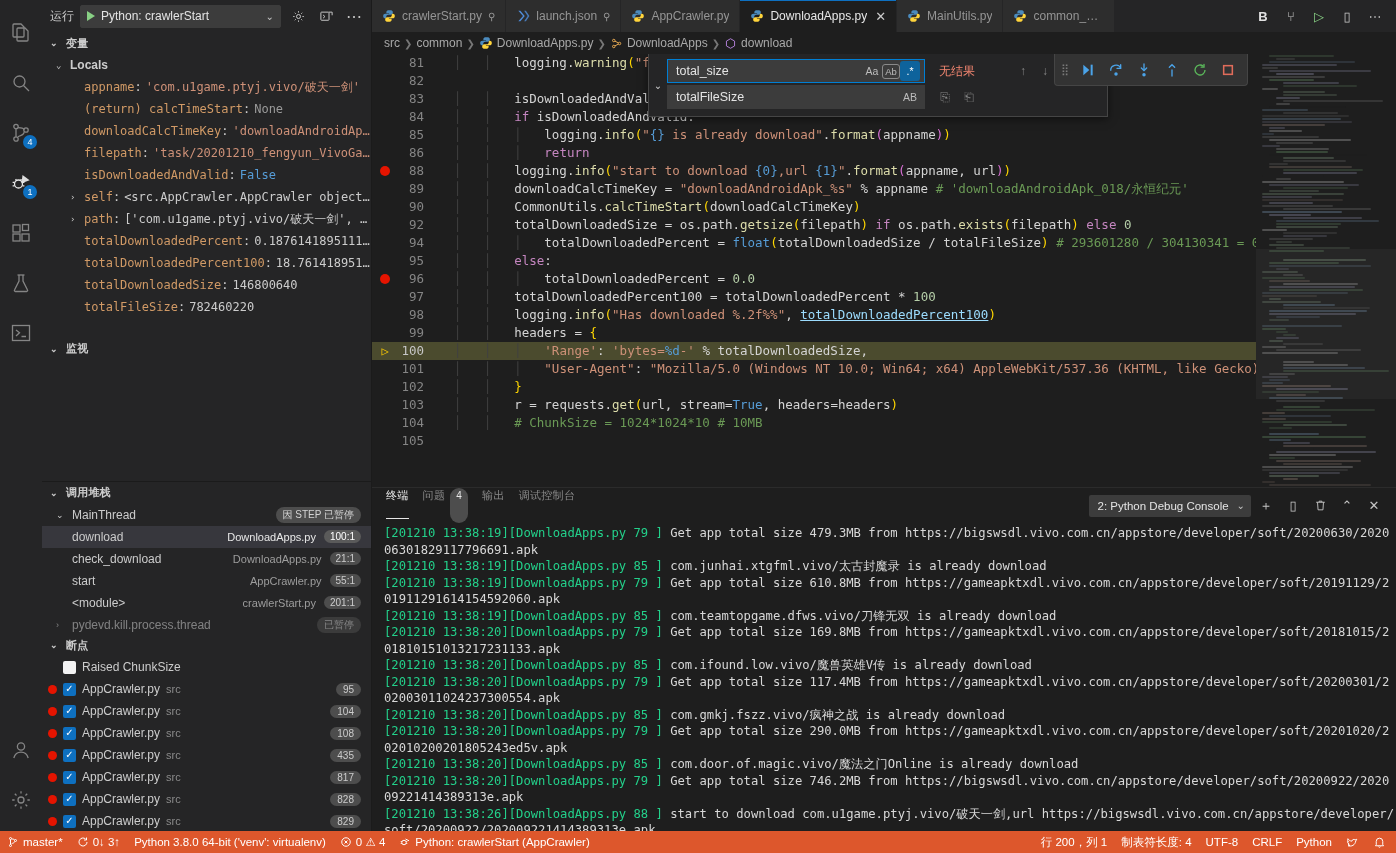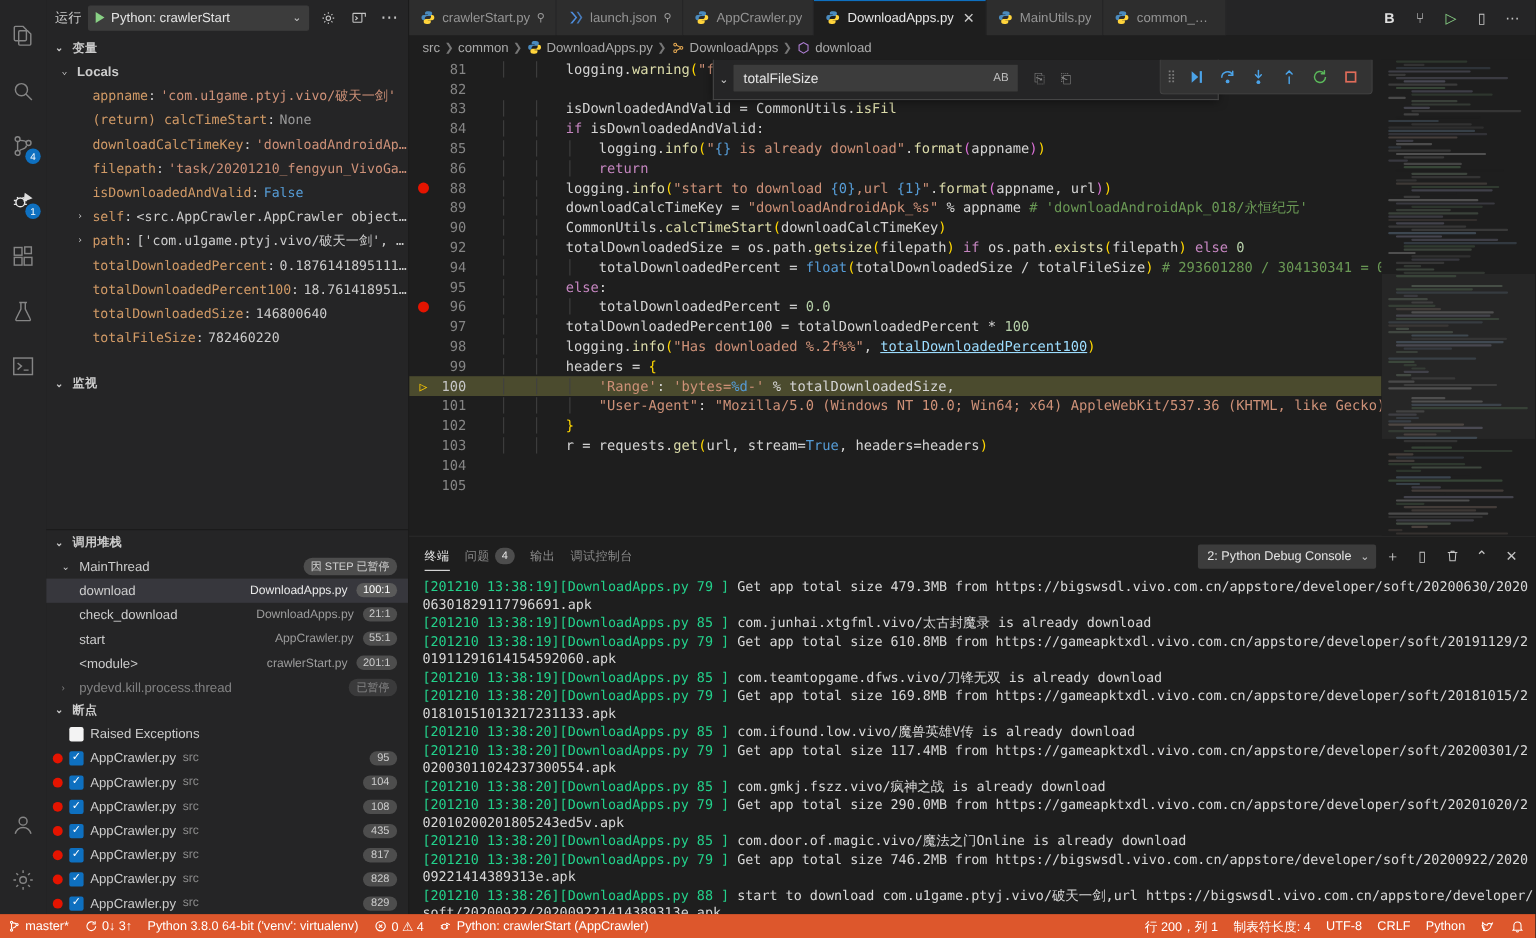--- a/index.html
+++ b/index.html
@@ -213,21 +213,21 @@
     display: flex; align-items: center; padding: 0 6px; gap: 2px; z-index: 30;
   }
   .dgrip { color: #7a7a7a; font-size: 11px; letter-spacing: -1px; width: 12px; }
   .dbtn { width: 26px; height: 26px; display: flex; align-items: center; justify-content: center; cursor: pointer; }
 
   
   .panel { height: 344px; flex: 0 0 344px; background: #1e1e1e; border-top: 1px solid #2b2b2b;
            display: flex; flex-direction: column; }
   .panel-tabs { height: 35px; flex: 0 0 35px; display: flex; align-items: center; padding-left: 14px; gap: 14px; }
   .ptab { font-size: 11px; color: #8a8a8a; cursor: pointer; height: 35px; display: flex;
-          align-items: center; gap: 5px; position: relative; letter-spacing: .3px; }
+          gap: 5px; position: relative; letter-spacing: .3px; }
   .ptab.active { color: #e7e7e7; }
   .ptab.active::after { content: ""; position: absolute; left: 0; right: 0; bottom: 4px; height: 1px; background: #e7e7e7; }
   .pbadge { background: #4d4d4d; color: #e7e7e7; border-radius: 9px; font-size: 10px; padding: 0 6px; line-height: 15px; }
   .panel-actions { margin-left: auto; display: flex; align-items: center; gap: 3px; padding-right: 10px; }
   .term-select {
     height: 22px; background: #3c3c3c; display: flex; align-items: center; gap: 8px;
     padding: 0 6px 0 9px; font-size: 11.5px; color: #e4e4e4; border-radius: 2px; cursor: pointer;
   }
   .pact { width: 24px; height: 24px; display: flex; align-items: center; justify-content: center;
           color: #c5c5c5; font-size: 13px; cursor: pointer; }
@@ -458,21 +458,21 @@
       </div>
 
       <div class="pane-header">
         <span class="twisty">⌄</span>
         <span>断点</span>
       </div>
       <div class="pane-body">
         <div class="bp-row">
           <span class="bp-dot hidden"></span>
           <span class="cb off"></span>
-          <span class="bp-label">Raised Exceptions</span>
+          <span class="bp-label">Raised ChunkSize</span>
         </div>
         <div class="bp-row">
           <span class="bp-dot"></span>
           <span class="cb on"></span>
           <span class="bp-label">AppCrawler.py</span>
           <span class="bp-sub">src</span>
           <span class="bp-line">95</span>
         </div>
         <div class="bp-row">
           <span class="bp-dot"></span>
@@ -622,27 +622,42 @@
               <div class="cl"><div class="gutter-bp"></div><div class="lnum">94</div><div class="fold"></div><div class="ctext"><span class="indent-g">│</span>&nbsp;&nbsp;&nbsp;<span class="indent-g">│</span>&nbsp;&nbsp;&nbsp;<span class="indent-g">│</span>&nbsp;&nbsp;&nbsp;<span class="pl">totalDownloadedPercent </span><span class="op">= </span><span class="kw2">float</span><span class="brc">(</span><span class="pl">totalDownloadedSize / totalFileSize</span><span class="brc">) </span><span class="cmt"># 293601280 / 304130341 = 0.9653797</span></div></div>
               <div class="cl"><div class="gutter-bp"></div><div class="lnum">95</div><div class="fold"></div><div class="ctext"><span class="indent-g">│</span>&nbsp;&nbsp;&nbsp;<span class="indent-g">│</span>&nbsp;&nbsp;&nbsp;<span class="kw">else</span><span class="pl">:</span></div></div>
               <div class="cl"><div class="gutter-bp"><span class="bpdot"></span></div><div class="lnum">96</div><div class="fold"></div><div class="ctext"><span class="indent-g">│</span>&nbsp;&nbsp;&nbsp;<span class="indent-g">│</span>&nbsp;&nbsp;&nbsp;<span class="indent-g">│</span>&nbsp;&nbsp;&nbsp;<span class="pl">totalDownloadedPercent </span><span class="op">= </span><span class="num">0.0</span></div></div>
               <div class="cl"><div class="gutter-bp"></div><div class="lnum">97</div><div class="fold"></div><div class="ctext"><span class="indent-g">│</span>&nbsp;&nbsp;&nbsp;<span class="indent-g">│</span>&nbsp;&nbsp;&nbsp;<span class="pl">totalDownloadedPercent100 </span><span class="op">= </span><span class="pl">totalDownloadedPercent </span><span class="op">* </span><span class="num">100</span></div></div>
               <div class="cl"><div class="gutter-bp"></div><div class="lnum">98</div><div class="fold"></div><div class="ctext"><span class="indent-g">│</span>&nbsp;&nbsp;&nbsp;<span class="indent-g">│</span>&nbsp;&nbsp;&nbsp;<span class="pl">logging</span><span class="op">.</span><span class="fn">info</span><span class="brc">(</span><span class="str">"Has downloaded %.2f%%"</span><span class="op">, </span><span class="ulink">totalDownloadedPercent100</span><span class="brc">)</span></div></div>
               <div class="cl"><div class="gutter-bp"></div><div class="lnum">99</div><div class="fold"></div><div class="ctext"><span class="indent-g">│</span>&nbsp;&nbsp;&nbsp;<span class="indent-g">│</span>&nbsp;&nbsp;&nbsp;<span class="pl">headers </span><span class="op">= </span><span class="brc">{</span></div></div>
               <div class="cl current"><div class="gutter-bp"><span class="bparrow">▷</span></div><div class="lnum">100</div><div class="fold"></div><div class="ctext"><span class="indent-g">│</span>&nbsp;&nbsp;&nbsp;<span class="indent-g">│</span>&nbsp;&nbsp;&nbsp;<span class="indent-g">│</span>&nbsp;&nbsp;&nbsp;<span class="str">'Range'</span><span class="op">: </span><span class="str">'bytes=</span><span class="strph">%d</span><span class="str">-'</span><span class="op"> % </span><span class="pl">totalDownloadedSize,</span></div></div>
               <div class="cl"><div class="gutter-bp"></div><div class="lnum">101</div><div class="fold"></div><div class="ctext"><span class="indent-g">│</span>&nbsp;&nbsp;&nbsp;<span class="indent-g">│</span>&nbsp;&nbsp;&nbsp;<span class="indent-g">│</span>&nbsp;&nbsp;&nbsp;<span class="str">"User-Agent"</span><span class="op">: </span><span class="str">"Mozilla/5.0 (Windows NT 10.0; Win64; x64) AppleWebKit/537.36 (KHTML, like Gecko) Chrome/</span></div></div>
               <div class="cl"><div class="gutter-bp"></div><div class="lnum">102</div><div class="fold"></div><div class="ctext"><span class="indent-g">│</span>&nbsp;&nbsp;&nbsp;<span class="indent-g">│</span>&nbsp;&nbsp;&nbsp;<span class="brc">}</span></div></div>
               <div class="cl"><div class="gutter-bp"></div><div class="lnum">103</div><div class="fold"></div><div class="ctext"><span class="indent-g">│</span>&nbsp;&nbsp;&nbsp;<span class="indent-g">│</span>&nbsp;&nbsp;&nbsp;<span class="pl">r </span><span class="op">= </span><span class="pl">requests</span><span class="op">.</span><span class="fn">get</span><span class="brc">(</span><span class="pl">url</span><span class="op">, </span><span class="pl">stream</span><span class="op">=</span><span class="kw2">True</span><span class="pl">, headers</span><span class="op">=</span><span class="pl">headers</span><span class="brc">)</span></div></div>
-              <div class="cl"><div class="gutter-bp"></div><div class="lnum">104</div><div class="fold"></div></div>
+              <div class="cl"><div class="gutter-bp"></div><div class="lnum">104</div><div class="fold"></div><div class="ctext"><span class="indent-g">│</span>&nbsp;&nbsp;&nbsp;<span class="indent-g">│</span>&nbsp;&nbsp;&nbsp;<span class="cmt"># ChunkSize = 1024*1024*10 # 10MB</span></div></div>
               <div class="cl"><div class="gutter-bp"></div><div class="lnum">105</div><div class="fold"></div><div class="ctext">&nbsp;&nbsp;&nbsp;&nbsp;&nbsp;&nbsp;</div></div>
             </div>
 
           <div class="find-widget">
             <div class="fw-toggle">⌄</div>
             <div class="fw-rows">
+              <div class="fw-row">
+                <div class="fw-input focused">
+                  <span class="fw-text">total_size</span>
+                  <span class="fw-opt">Aa</span>
+                  <span class="fw-opt boxed">Ab</span>
+                  <span class="fw-opt on">.*</span>
+                </div>
+                <span class="fw-msg">无结果</span>
+                <div class="fw-actions">
+                  <span class="fw-act">↑</span>
+                  <span class="fw-act">↓</span>
+                  <span class="fw-act">≡</span>
+                  <span class="fw-act">✕</span>
+                </div>
+              </div>
               <div class="fw-row">
                 <div class="fw-input">
                   <span class="fw-text">totalFileSize</span>
                   <span class="fw-opt">AB</span>
                 </div>
                 <span class="fw-act" style="margin-left:6px">⎘</span>
                 <span class="fw-act">⎗</span>
               </div>
             </div>
           </div>

